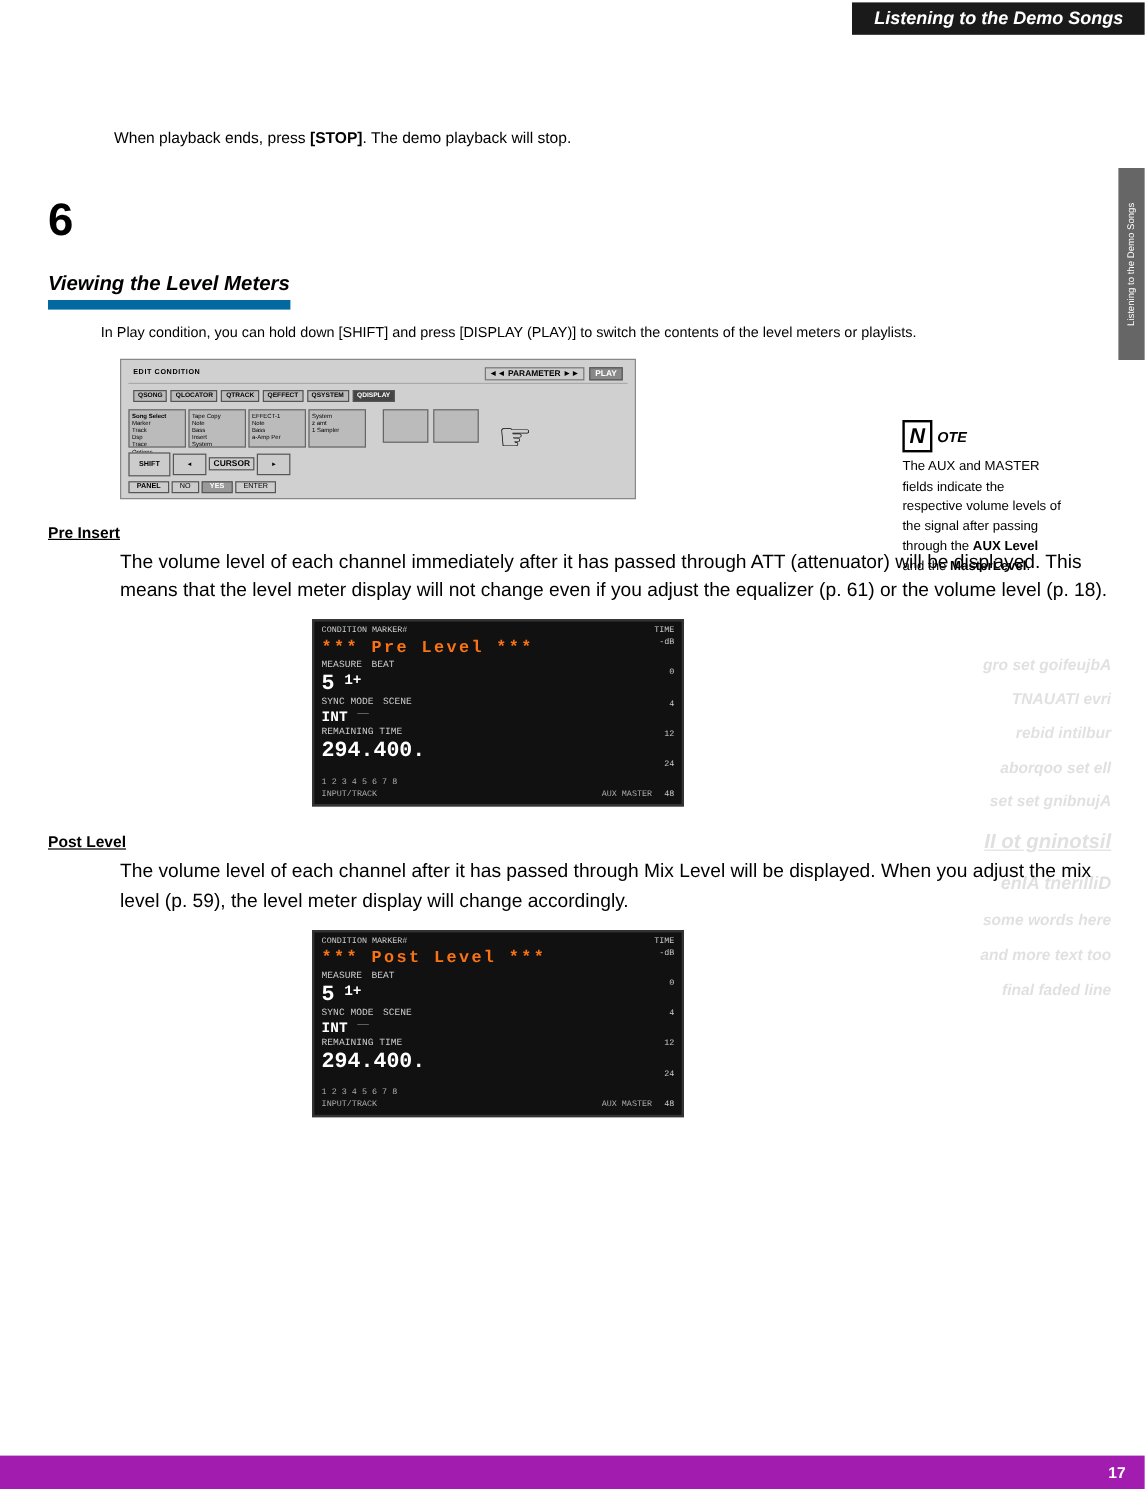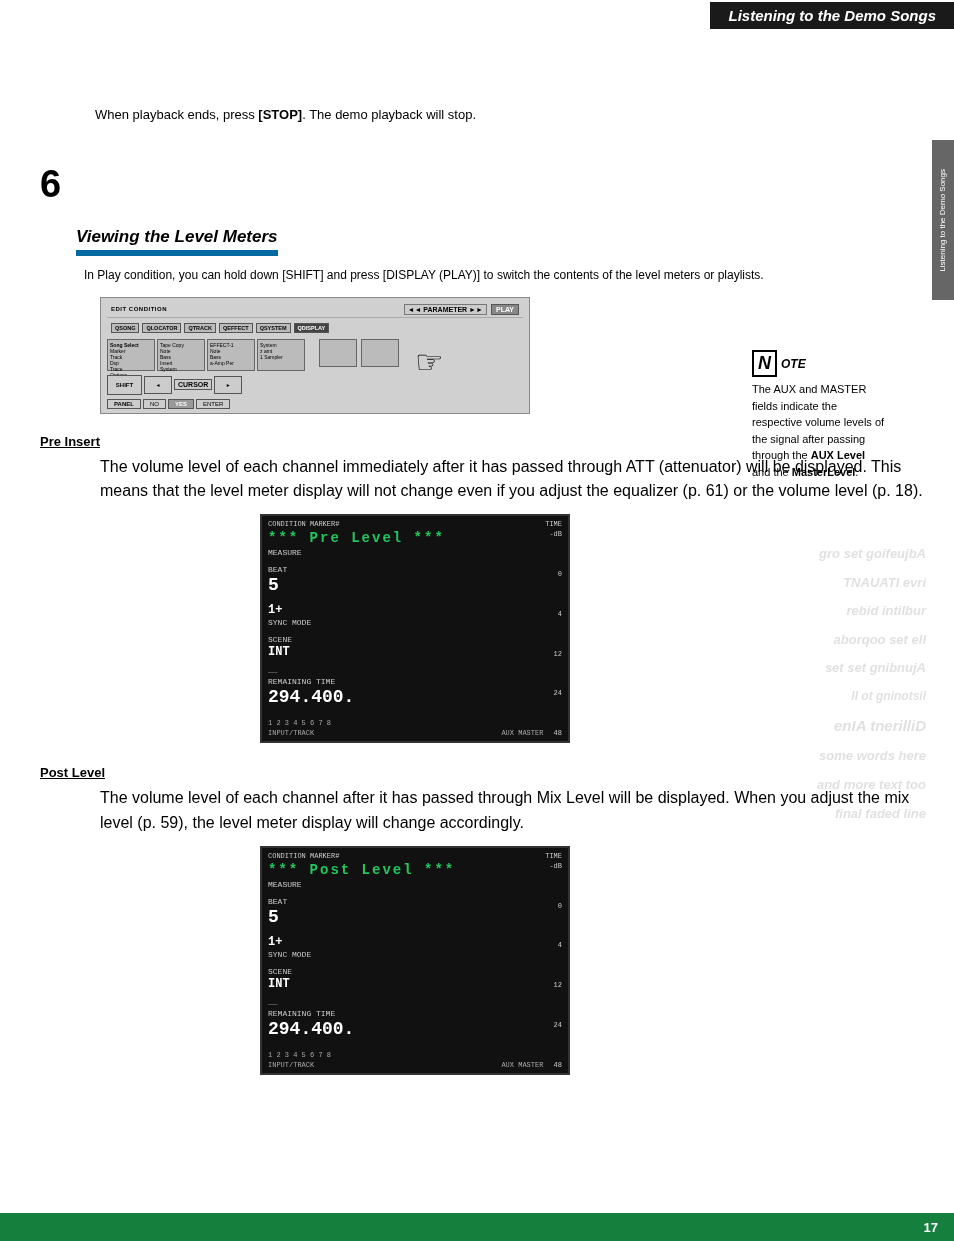--- a/index.html
+++ b/index.html
@@ -82,24 +82,23 @@
       line-height: 1.5;
     }
 
     
     .section-heading {
       clear: both;
       margin-top: 24px;
       font-size: 17px;
       font-weight: bold;
       font-style: italic;
-      border-bottom: 6px solid #0369a1;
+      border-bottom: 8px solid #0369a1;
       padding-bottom: 3px;
       display: inline-block;
-      margin-left: 36px;
     }
 
     .section-intro {
       margin-top: 10px;
       font-size: 12px;
       line-height: 1.55;
     }
 
     
     .sub-section {
@@ -133,30 +132,29 @@
       display: flex;
       justify-content: space-between;
       font-size: 7px;
       margin-bottom: 2px;
       color: #ccc;
     }
     .lm-main-text {
       font-size: 14px;
       font-weight: bold;
       letter-spacing: 2px;
-      color: #22c55e;
+      color: #f97316;
       margin-bottom: 2px;
     }
     .lm-row {
       display: flex;
       gap: 8px;
       font-size: 8px;
       color: #ccc;
       margin-bottom: 1px;
-      flex-direction: column;
     }
     .lm-big {
       font-size: 18px;
       font-weight: bold;
       color: #fff;
     }
     .note-icon {
       font-size: 18px;
       font-weight: bold;
       display: inline-block;
@@ -174,21 +172,21 @@
       font-size: 12px;
     }
 
     
     .bottom-bar {
       position: absolute;
       bottom: 0;
       left: 0;
       right: 0;
       height: 28px;
-      background: #15803d;
+      background: #a21caf;
       display: flex;
       align-items: center;
       justify-content: flex-end;
       padding-right: 16px;
       padding-left: 21px;
     }
     .page-number {
       color: #fff;
       font-size: 13px;
       font-weight: bold;
@@ -487,21 +485,21 @@
   </div>
 </div>
 
 <div style="position:absolute; right:28px; top:540px; width:170px; opacity:0.25;">
   <div style="font-size:13px; font-style:italic; font-weight:bold; color:#888; line-height:2.2; text-align:right;">
     <div>gro set goifeujbA</div>
     <div>TNAUATI evri</div>
     <div>rebid intilbur</div>
     <div>aborqoo set ell</div>
     <div>set set gnibnujA</div>
-    <div style="font-size:12px;">II ot gninotsil</div>
+    <div style="font-size:17px;text-decoration:underline;">II ot gninotsil</div>
     <div style="font-size:15px;">enIA tnerilliD</div>
     <div>some words here</div>
     <div>and more text too</div>
     <div>final faded line</div>
   </div>
 </div>
 
 <div class="bottom-bar">
   <span class="page-number">17</span>
 </div>

